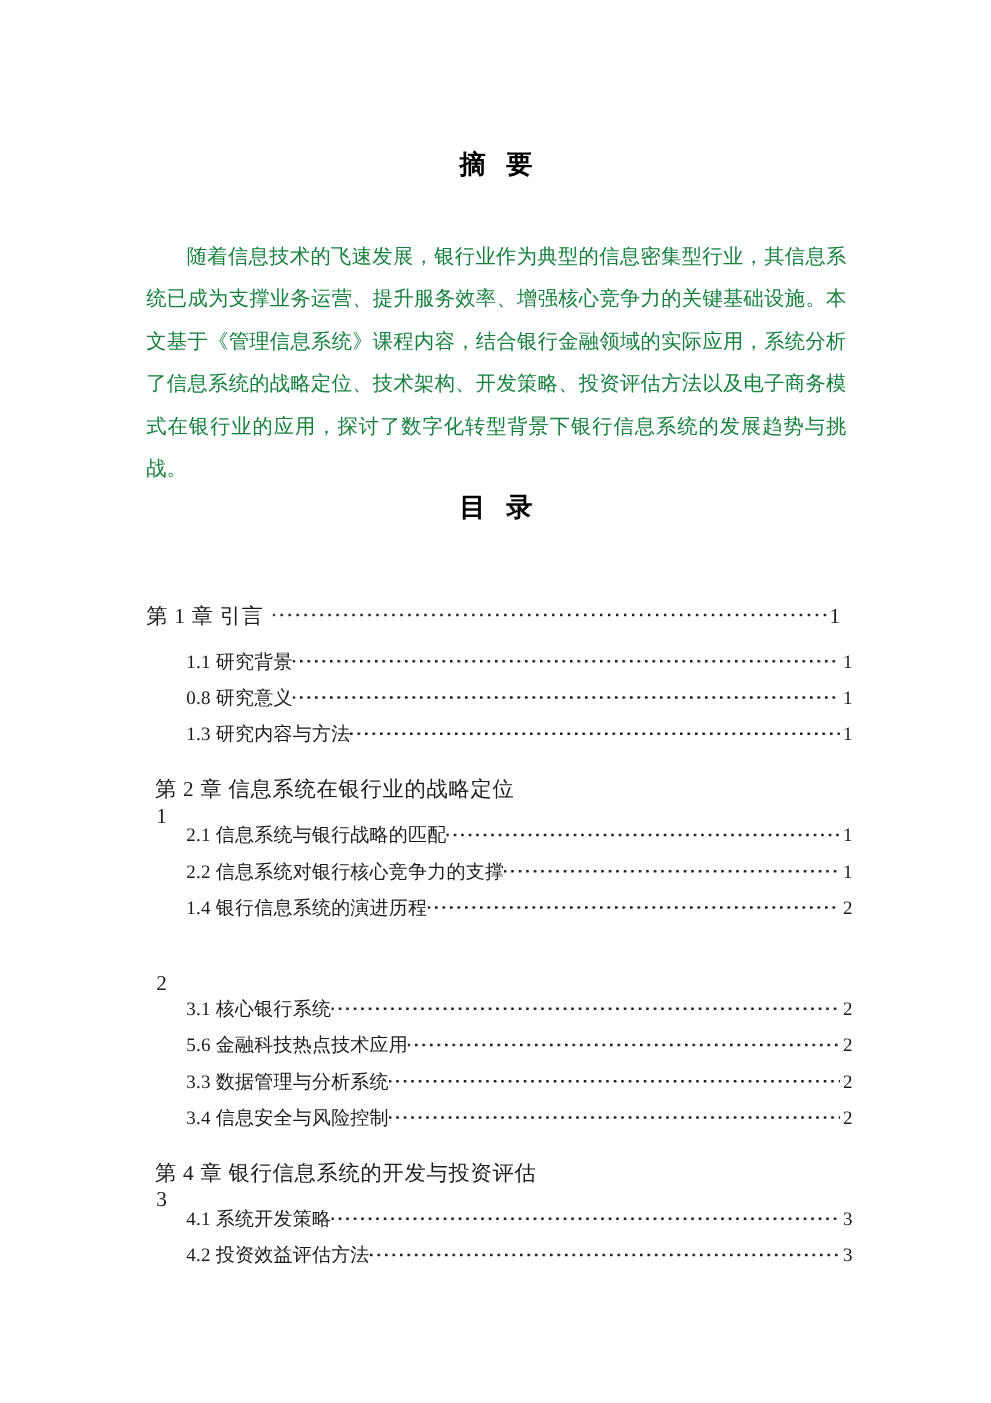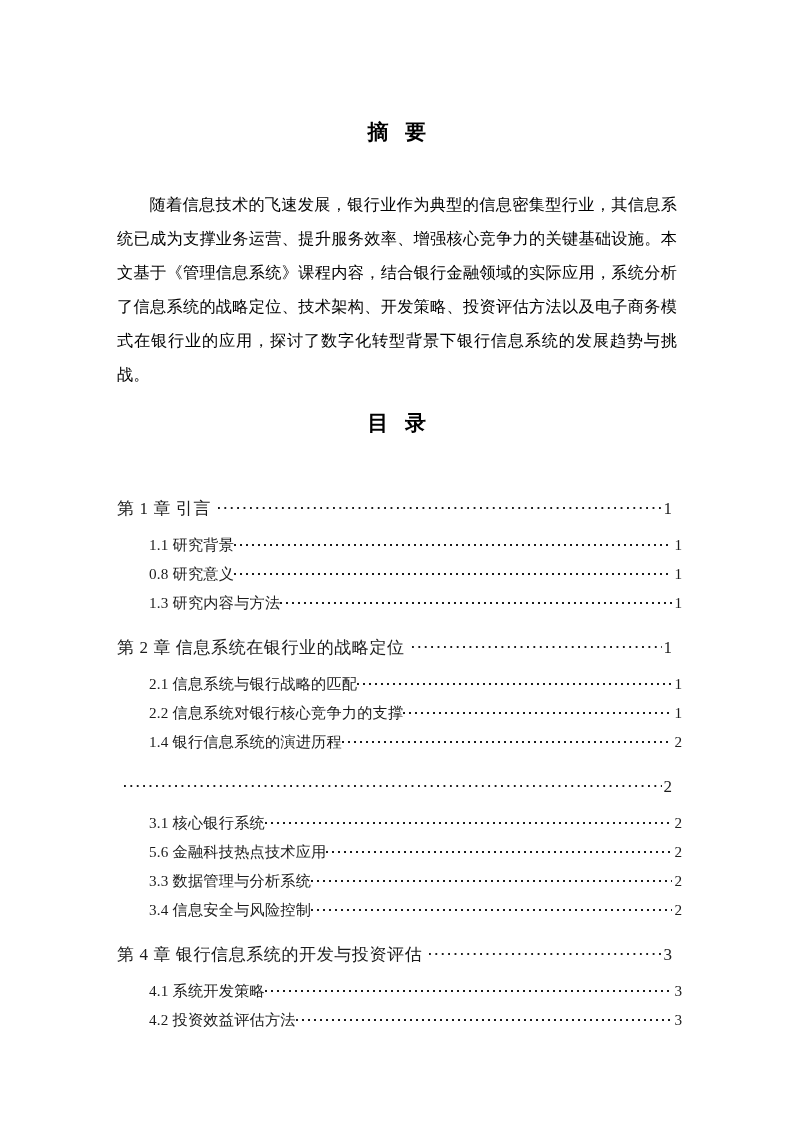--- a/index.html
+++ b/index.html
@@ -47,30 +47,29 @@
   }
 
   .abstract-body {
     margin: 0;
     padding-top: 44px;
     font-size: 16.2px;
     line-height: 34px;
     text-align: justify;
     text-justify: inter-ideograph;
     text-indent: 2em;
-    color: #000000;
+    color: #15803d;
   }
 
   
   .toc-section {
     position: absolute;
     left: 117px;
     top: 378px;
     width: 560px;
-    margin-top: 16px;
   }
   .toc-list {
     margin: 0;
     padding: 0;
     list-style: none;
     padding-top: 62px;
   }
 
   .toc-entry {
     display: flex;
@@ -104,20 +103,21 @@
   .toc-entry.level-2 .toc-label {
     letter-spacing: 0.2px;
   }
   .toc-entry.level-2 .toc-leader {
     margin-left: 0px;
   }
 
   
   .toc-entry.level-1.chapter-gap {
     margin-top: 14px;
+    flex-direction: column;
   }
 
   .toc-label {
     flex: 0 0 auto;
   }
   .toc-num {
     flex: 0 0 auto;
     padding-left: 1px;
   }
 

